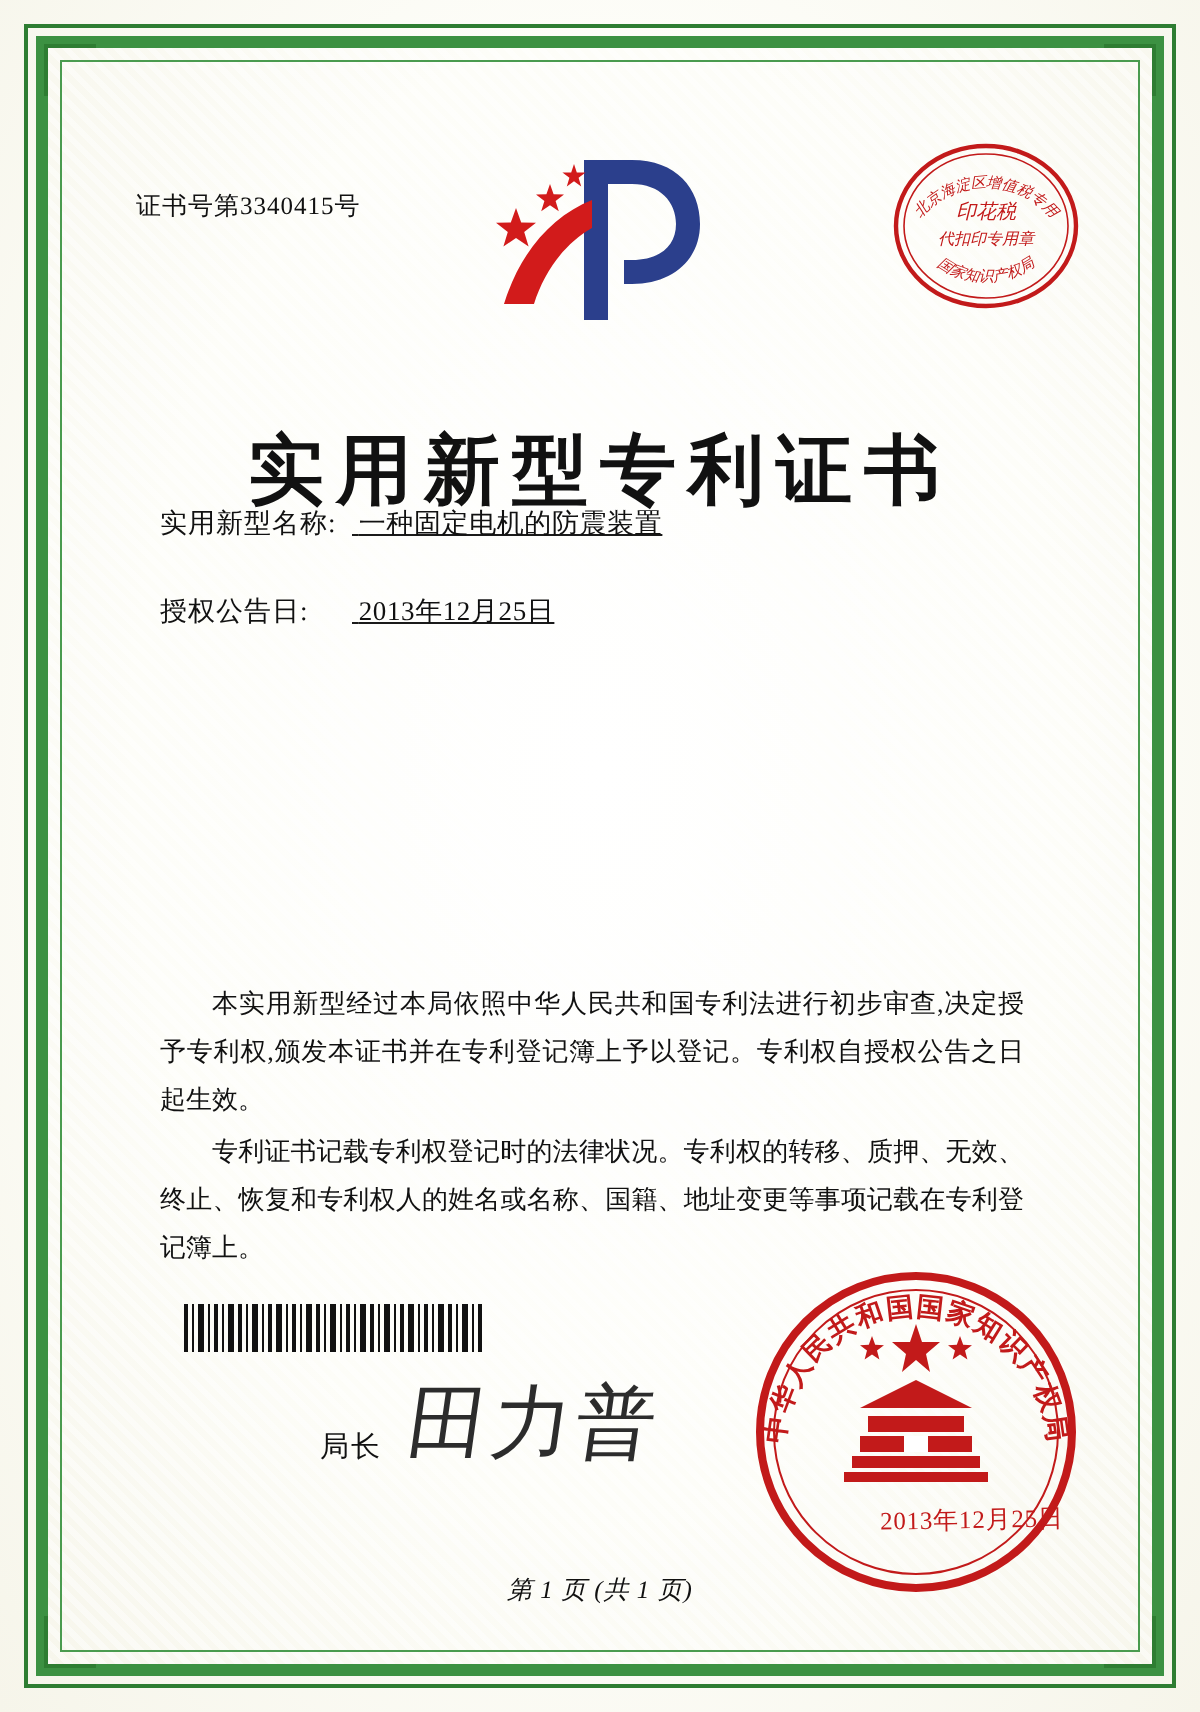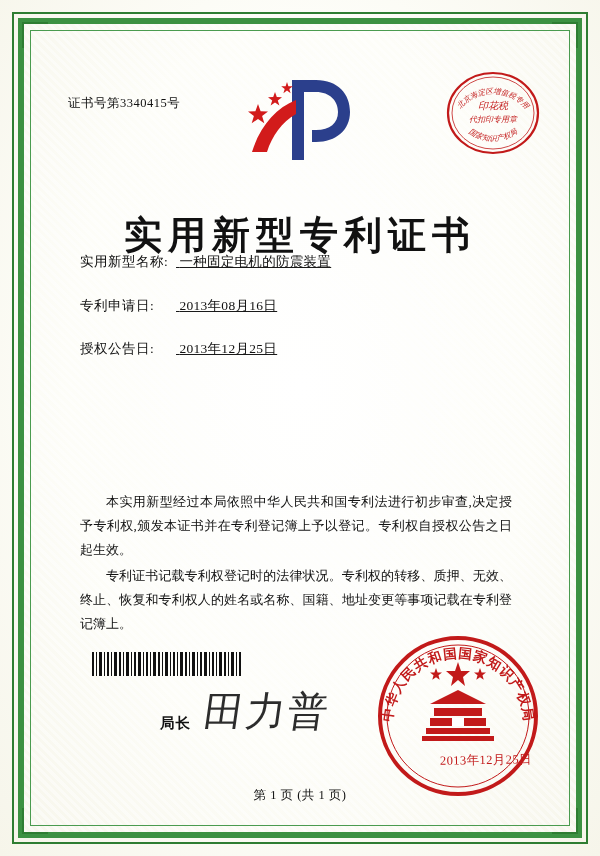--- a/index.html
+++ b/index.html
@@ -156,21 +156,20 @@
     width: 230px;
     height: 70px;
   }
   .sig-label {
     position: absolute;
     left: 0;
     top: 34px;
     font-size: 14.5px;
     letter-spacing: 1px;
     color: #111;
-    font-weight: bold;
   }
   .sig-name {
     position: absolute;
     left: 44px;
     top: 4px;
     font-size: 40px;
     font-family: "DejaVu Serif", serif;
     color: #1b1b1b;
     transform: skewX(-8deg);
     letter-spacing: 2px;
@@ -198,20 +197,21 @@
 
   
   .footer {
     position: absolute;
     left: 0; right: 0;
     bottom: 12px;
     text-align: center;
     font-size: 12.5px;
     color: #111;
     letter-spacing: 0.5px;
+    font-style: italic;
   }
 </style>
 </head>
 <body>
 
 <div id="page">
 
   <div class="border-outer"></div>
   <div class="border-mid"></div>
   <div class="border-inner"></div>
@@ -258,24 +258,20 @@
         </text>
       </svg>
     </div>
 
     <div class="title">实用新型专利证书</div>
 
     <div class="fields">
       <div class="field-row">
         <span class="field-label">实用新型名称:</span>
         <span class="field-value">一种固定电机的防震装置</span>
-      </div>
-      <div class="field-row">
-        <span class="field-label">专利申请日:</span>
-        <span class="field-value">2013年08月16日</span>
       </div>
       <div class="field-row">
         <span class="field-label">授权公告日:</span>
         <span class="field-value">2013年12月25日</span>
       </div>
     </div>
 
     <div class="body-text">
       <p>本实用新型经过本局依照中华人民共和国专利法进行初步审查,决定授予专利权,颁发本证书并在专利登记簿上予以登记。专利权自授权公告之日起生效。</p>
       <p>专利证书记载专利权登记时的法律状况。专利权的转移、质押、无效、终止、恢复和专利权人的姓名或名称、国籍、地址变更等事项记载在专利登记簿上。</p>

